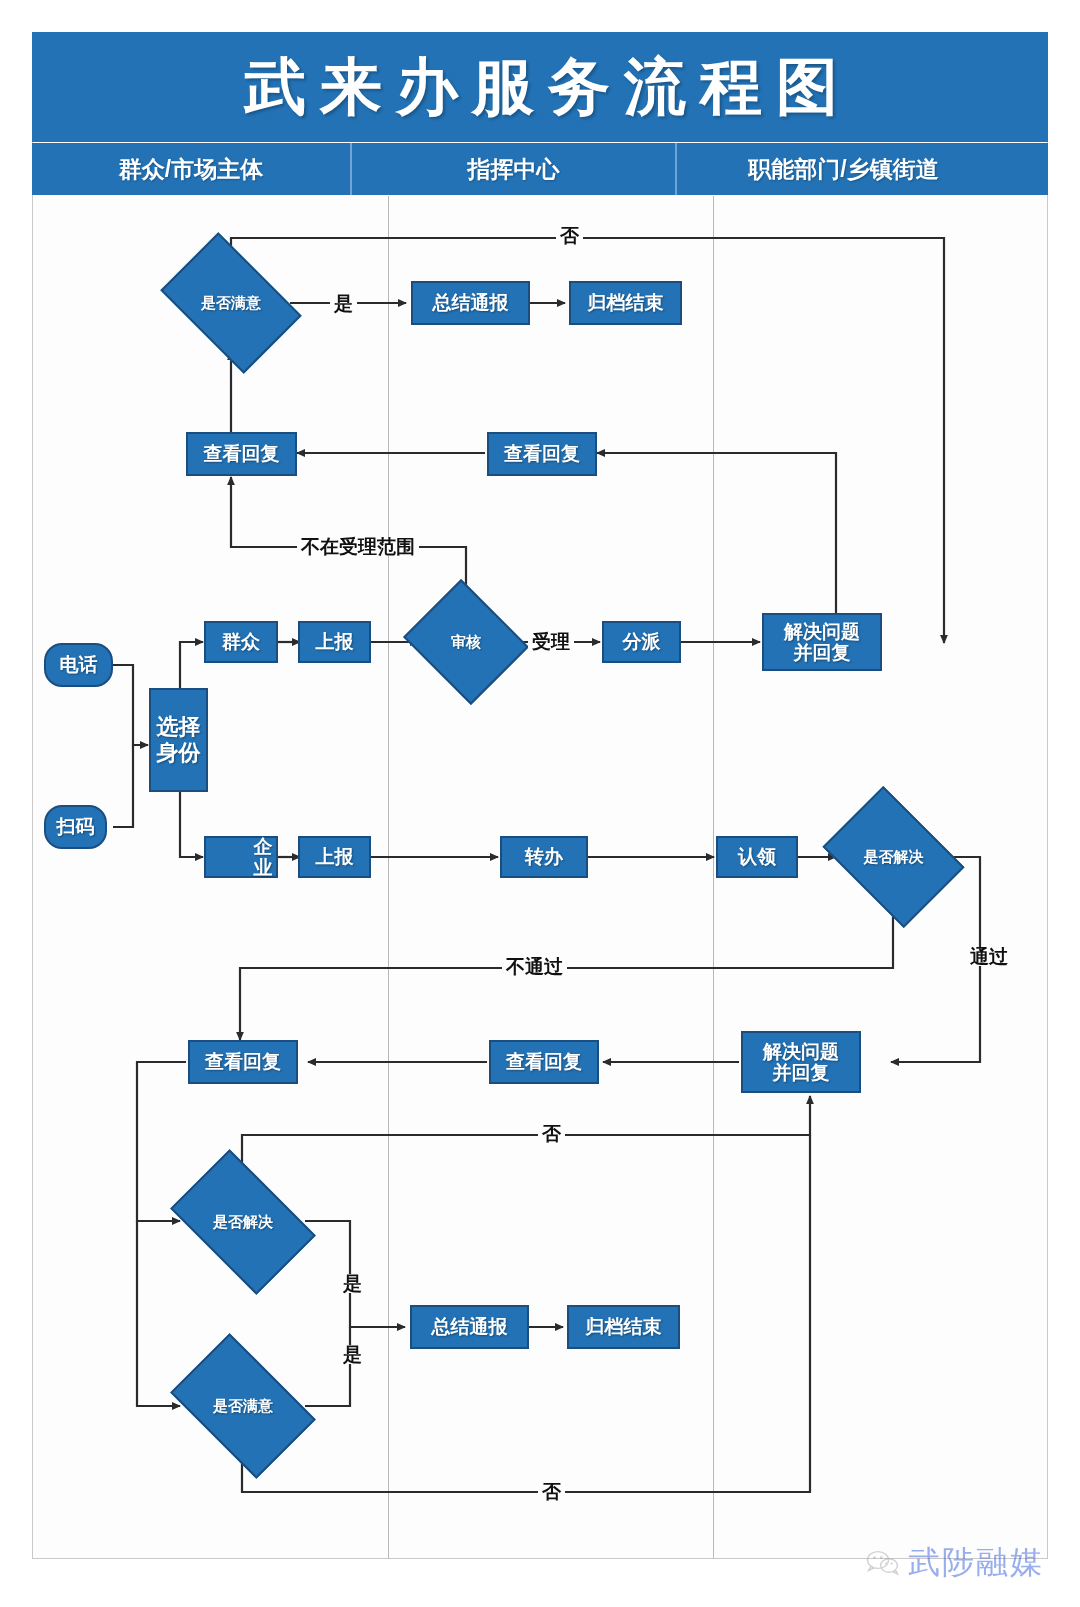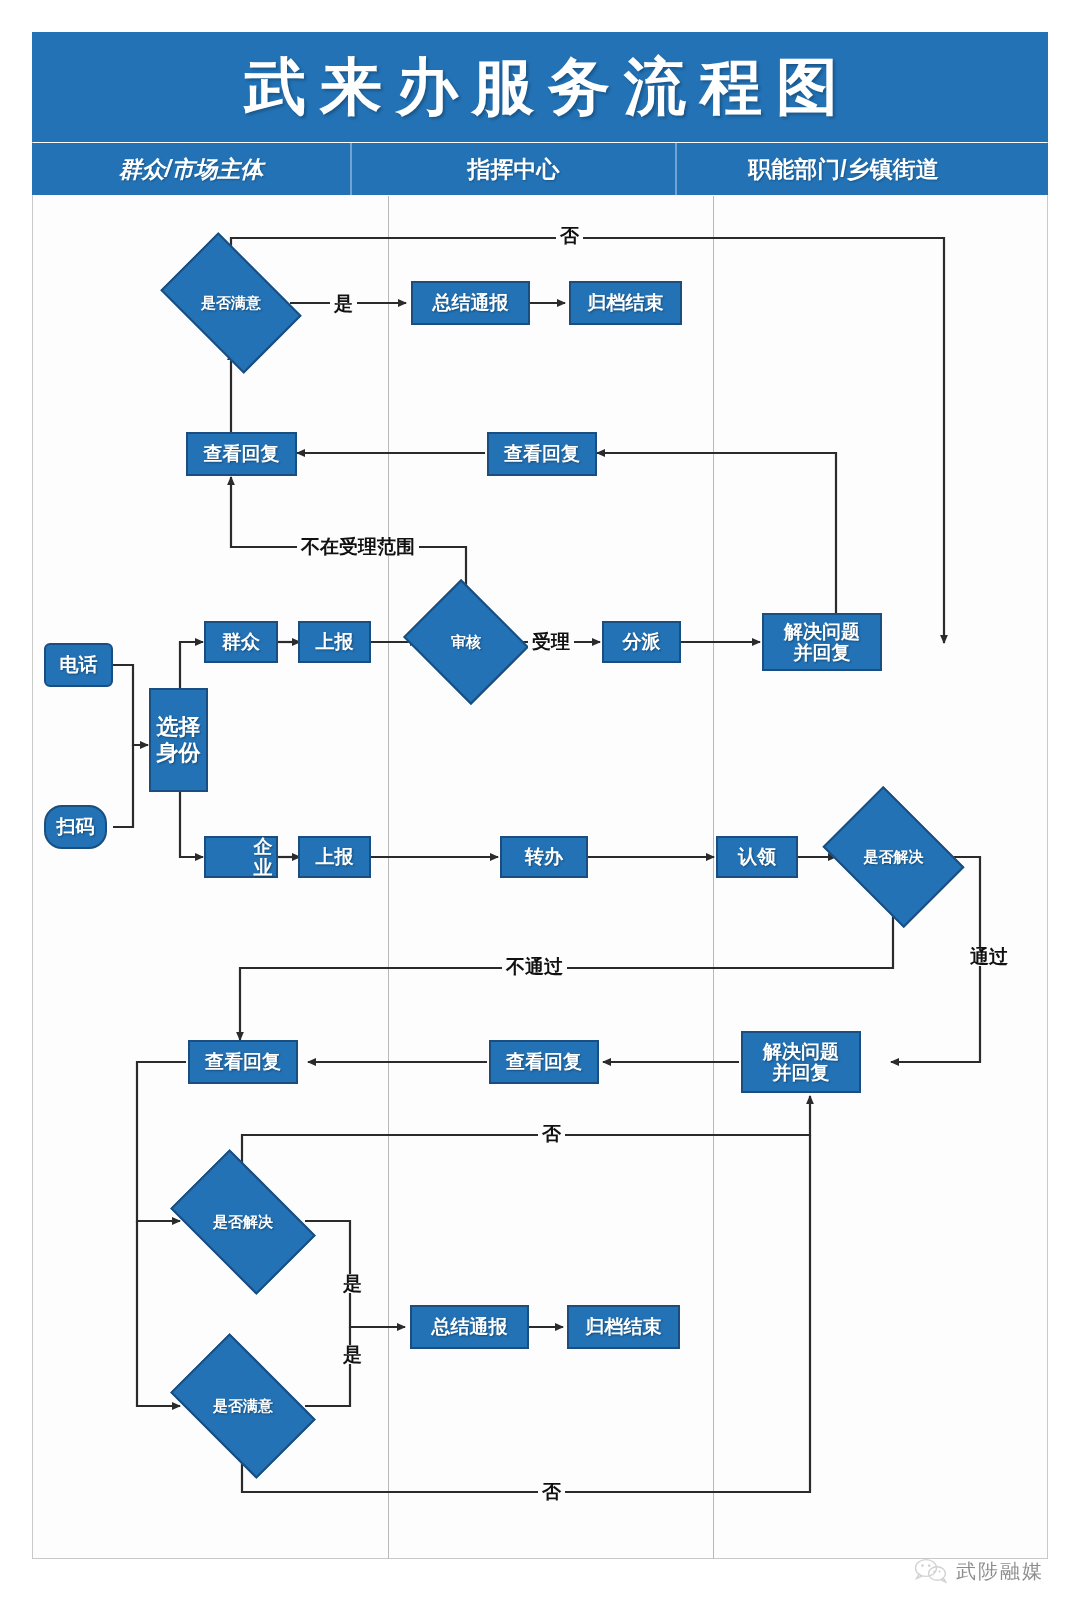--- a/index.html
+++ b/index.html
@@ -10,21 +10,21 @@
   #frame{position:absolute;left:32px;top:32px;width:1016px;height:1527px;box-sizing:border-box;
          border:1px solid #c9c9c9;background:#fdfdfd;}
   #title-bar{position:absolute;left:32px;top:32px;width:1016px;height:110px;background:#2272b5;
              display:flex;align-items:center;justify-content:center;box-sizing:border-box;}
   #title-bar .t{color:#ffffff;font-size:62px;font-weight:bold;letter-spacing:14px;
                 text-shadow:2px 2px 3px rgba(0,0,0,.25);white-space:nowrap;margin-left:16px;}
   #lane-head{position:absolute;left:32px;top:143px;width:1016px;height:52px;background:#2272b5;
              display:flex;box-sizing:border-box;}
   #lane-head .lh{color:#fff;font-size:23px;font-weight:bold;display:flex;align-items:center;
                  justify-content:center;box-sizing:border-box;text-shadow:1px 1px 2px rgba(0,0,0,.25);}
-  #lane-head .lh.a{width:320px;border-right:2px solid #6fa4d4;font-style:italic;}
+  #lane-head .lh.a{width:320px;border-right:2px solid #6fa4d4;}
   #lane-head .lh.b{width:325px;border-right:2px solid #6fa4d4;}
   #lane-head .lh.c{width:333px;}
 
   
   .lane-sep{position:absolute;top:196px;width:1px;height:1363px;background:#b9b9b9;}
 
   
   #wires{position:absolute;left:0;top:0;width:1080px;height:1607px;}
 
   
@@ -38,21 +38,21 @@
                    background:#2272b5;border:2px solid #1a4e80;box-sizing:border-box;
                    transform:rotate(45deg);}
   .diamond .dlabel{position:relative;z-index:2;font-size:15px;white-space:nowrap;}
 
   
   .elabel{position:absolute;color:#111;font-size:19px;font-weight:bold;background:#fdfdfd;
           padding:0 4px;white-space:nowrap;line-height:1;}
 
   
   #wm{position:absolute;right:36px;bottom:22px;display:flex;align-items:center;gap:8px;opacity:.45;}
-  #wm .wmtxt{font-size:20px;color:#000000;letter-spacing:2px;}
+  #wm .wmtxt{font-size:32px;color:#1d4ed8;letter-spacing:2px;}
 </style>
 </head>
 <body>
 
 <div id="page">
 
   <div id="frame"></div>
 
   <div id="title-bar">
     <div class="t">武来办服务流程图</div>
@@ -143,21 +143,21 @@
   </div>
 
   <div class="node rect" style="left:411px;top:281px;width:119px;height:44px;">总结通报</div>
 
   <div class="node rect" style="left:569px;top:281px;width:113px;height:44px;">归档结束</div>
 
   <div class="node rect" style="left:186px;top:432px;width:111px;height:44px;">查看回复</div>
 
   <div class="node rect" style="left:487px;top:432px;width:110px;height:44px;">查看回复</div>
 
-  <div class="node pill" style="left:44px;top:643px;width:69px;height:44px;border-radius:6px;">电话</div>
+  <div class="node pill" style="left:44px;top:643px;width:69px;height:44px;">电话</div>
   <div class="node pill" style="left:44px;top:805px;width:63px;height:44px;">扫码</div>
 
   <div class="node rect" style="left:149px;top:688px;width:59px;height:104px;flex-direction:column;justify-content:center;">
     <span style="display:block;font-size:22px;line-height:1.18;">选择身份</span>
   </div>
 
   <div class="node rect" style="left:204px;top:621px;width:74px;height:42px;">群众</div>
   <div class="node rect" style="left:298px;top:621px;width:73px;height:42px;">上报</div>
 
   <div class="node diamond" style="left:418px;top:601px;width:96px;height:82px;">

